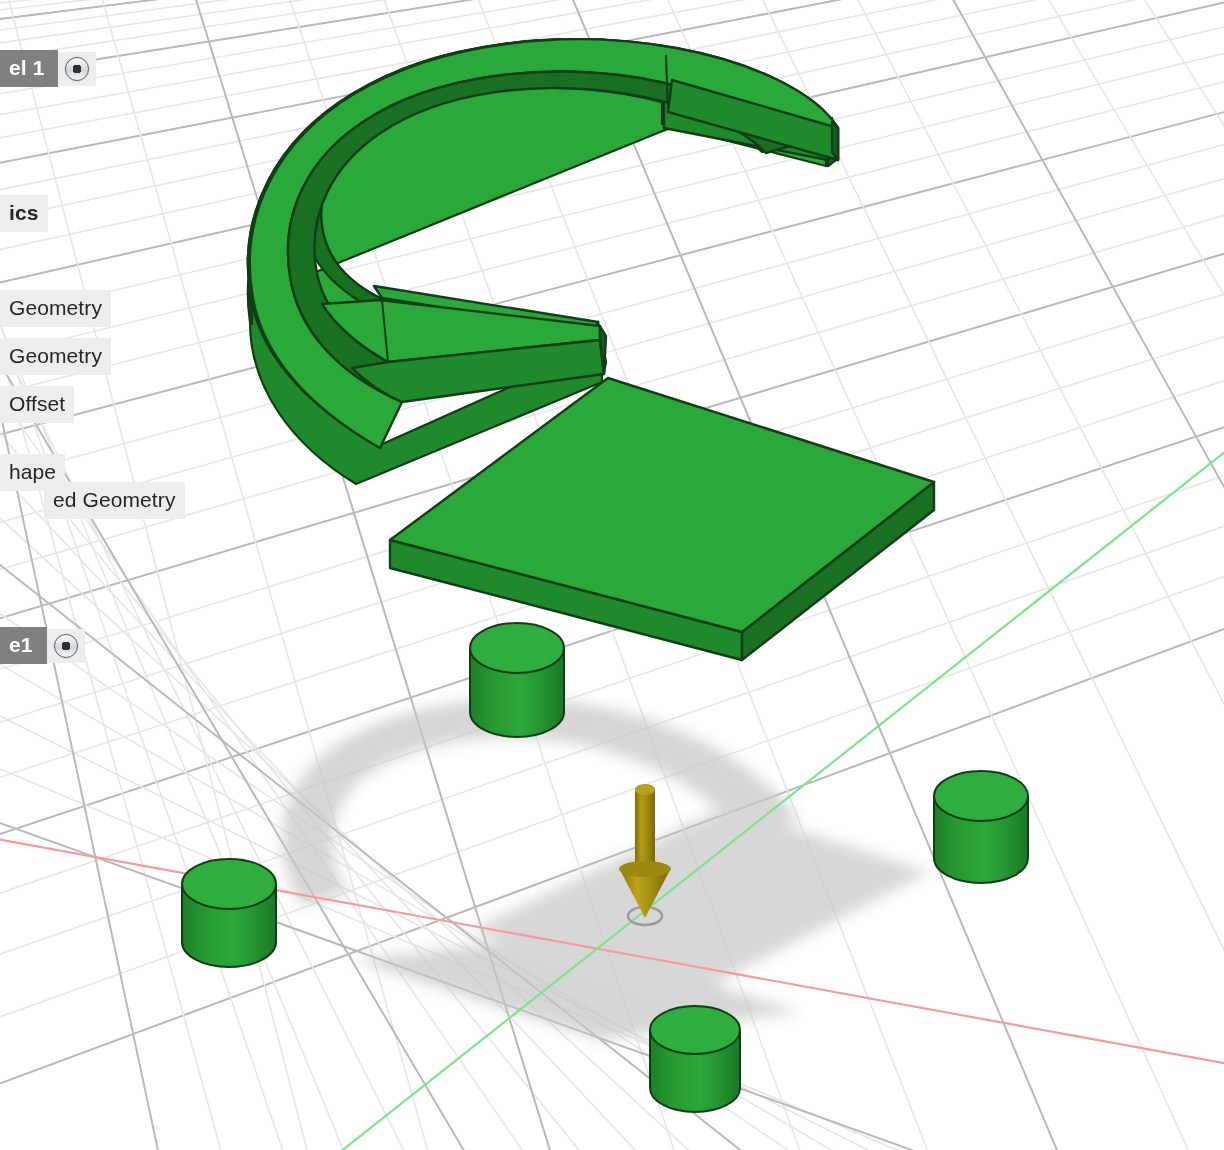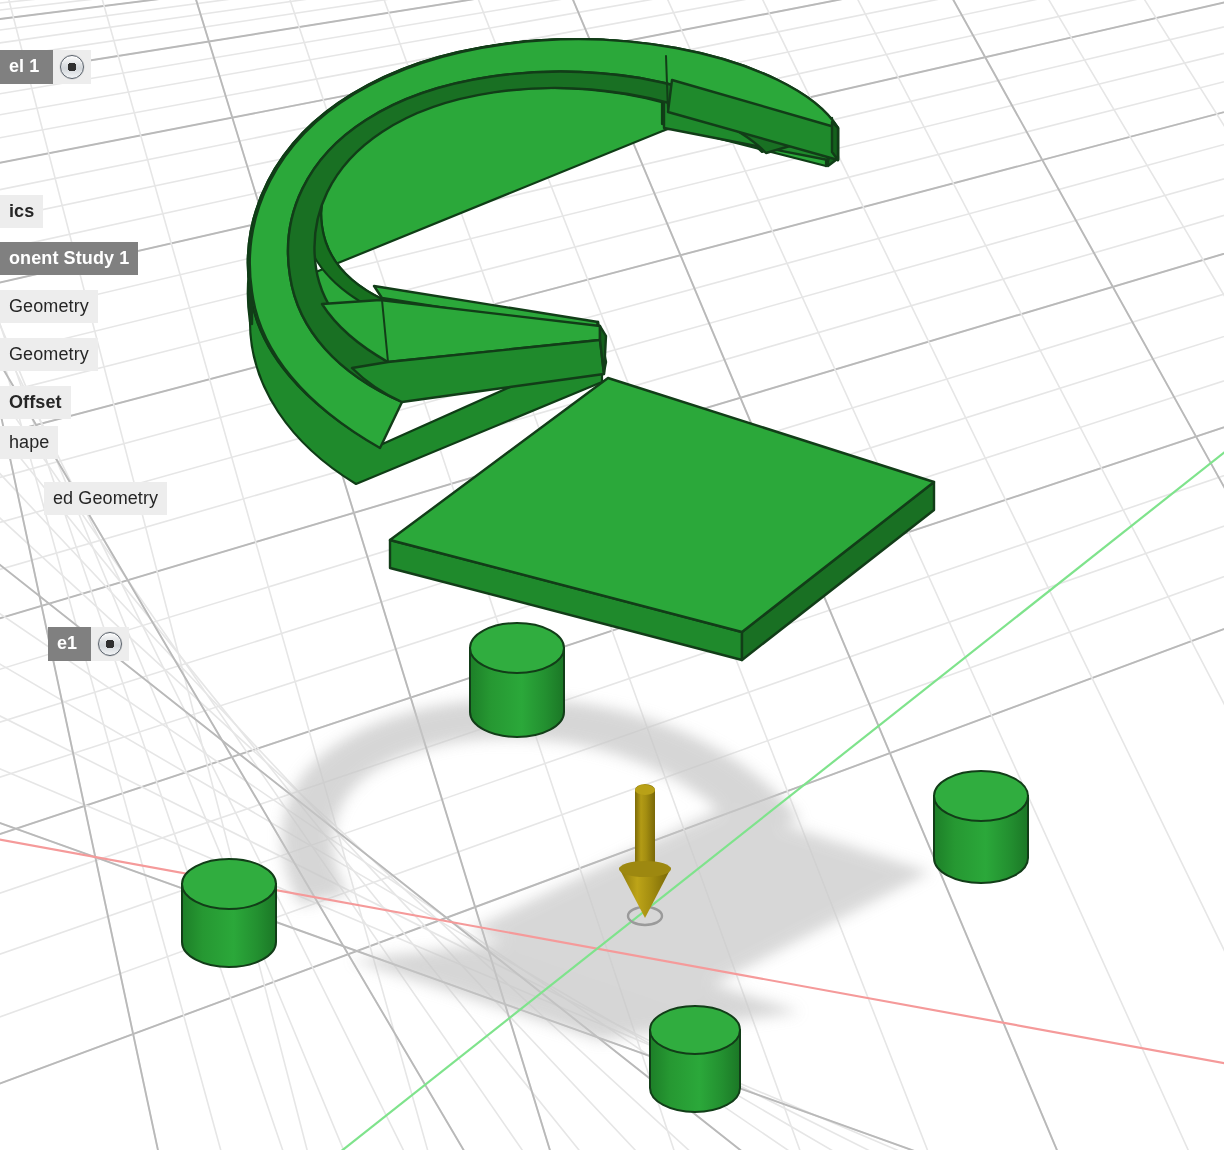--- a/index.html
+++ b/index.html
@@ -42,21 +42,21 @@
   }
   .tree-row {
     position: absolute;
     display: flex;
     align-items: center;
     pointer-events: auto;
     white-space: nowrap;
   }
   .tree-label {
     display: inline-block;
-    font-size: 18px;
+    font-size: 21px;
     line-height: 1.45;
     padding: 3px 9px 4px 9px;
     color: #262626;
     background: #ededed;
     letter-spacing: .1px;
   }
   .tree-label.selected {
     background: #808080;
     color: #ffffff;
     font-weight: bold;
@@ -501,45 +501,42 @@
       <span class="tree-label selected">el 1</span>
       <span class="indicator-wrap">
         <span class="radio-indicator"></span>
       </span>
     </div>
 
     <div class="tree-row" style="top:195px;font-weight:bold;">
       <span class="tree-label">ics</span>
     </div>
 
-    <div class="tree-row" style="top:242px;">
-      <span class="tree-label selected">onent Study 1</span>
-    </div>
 
     <div class="tree-row" style="top:290px;">
       <span class="tree-label">Geometry</span>
     </div>
 
     <div class="tree-row" style="top:338px;">
       <span class="tree-label">Geometry</span>
     </div>
 
-    <div class="tree-row" style="top:386px;font-weight:bold;">
+    <div class="tree-row" style="top:386px;">
       <span class="tree-label">Offset</span>
     </div>
 
-    <div class="tree-row" style="top:426px;">
+    <div class="tree-row" style="top:454px;">
       <span class="tree-label">hape</span>
     </div>
 
     <div class="tree-row" style="top:482px;margin-left:44px;">
       <span class="tree-label">ed Geometry</span>
     </div>
 
-    <div class="tree-row has-indicator" style="top:627px;margin-left:48px;">
+    <div class="tree-row has-indicator" style="top:627px;">
       <span class="tree-label selected">e1</span>
       <span class="indicator-wrap">
         <span class="radio-indicator"></span>
       </span>
     </div>
 
   </div>
 
 </div>
 

